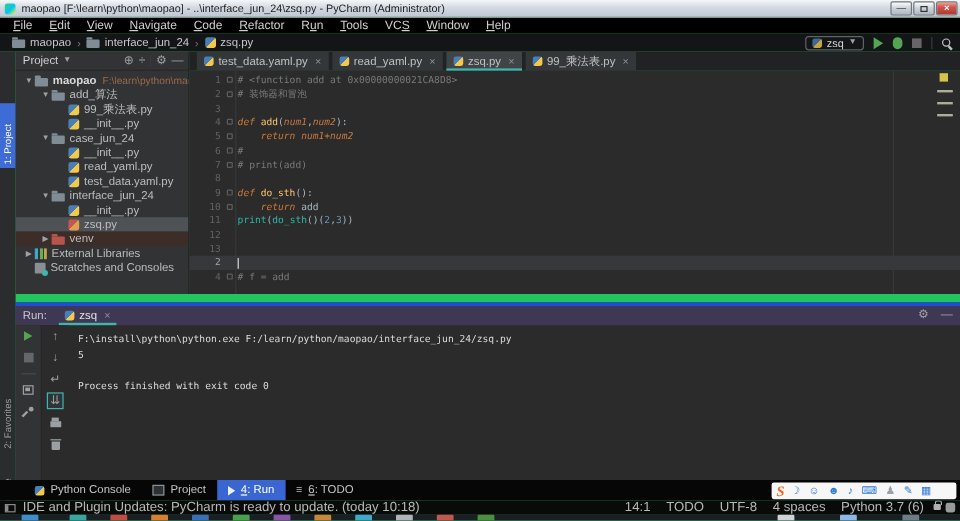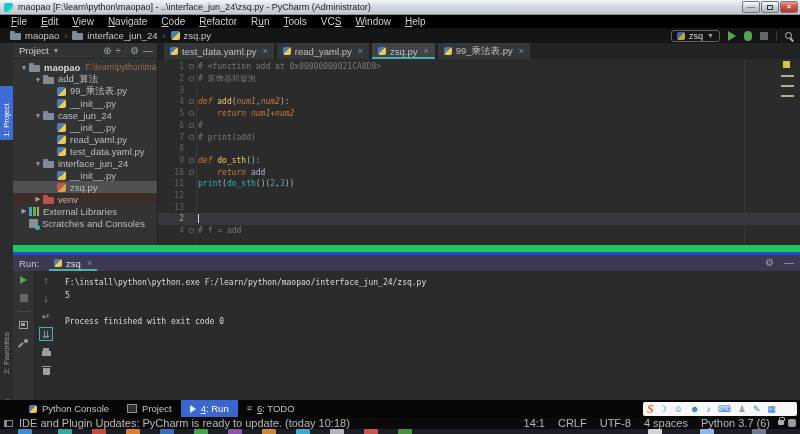--- a/index.html
+++ b/index.html
@@ -535,21 +535,21 @@
         <span class="ime-icon">✎</span>
         <span class="ime-icon">▦</span>
       </span>
   </div>
 
   <div id="statusbar">
     <span class="ic-toggle"></span>
     <span>IDE and Plugin Updates: PyCharm is ready to update. (today 10:18)</span>
     <span id="status-right">
         <span>14:1</span>
-        <span>CRLF</span>
+        <span>TODO</span>
         <span>UTF-8</span>
         <span>4 spaces</span>
         <span>Python 3.7 (6)</span>
       </span>
     <span class="ic-lock"></span>
     <span class="ic-hector"></span>
   </div>
 
   <div id="taskbar">
       <span class="tk" style="left: 18px; background: rgb(63, 140, 206);"></span>

